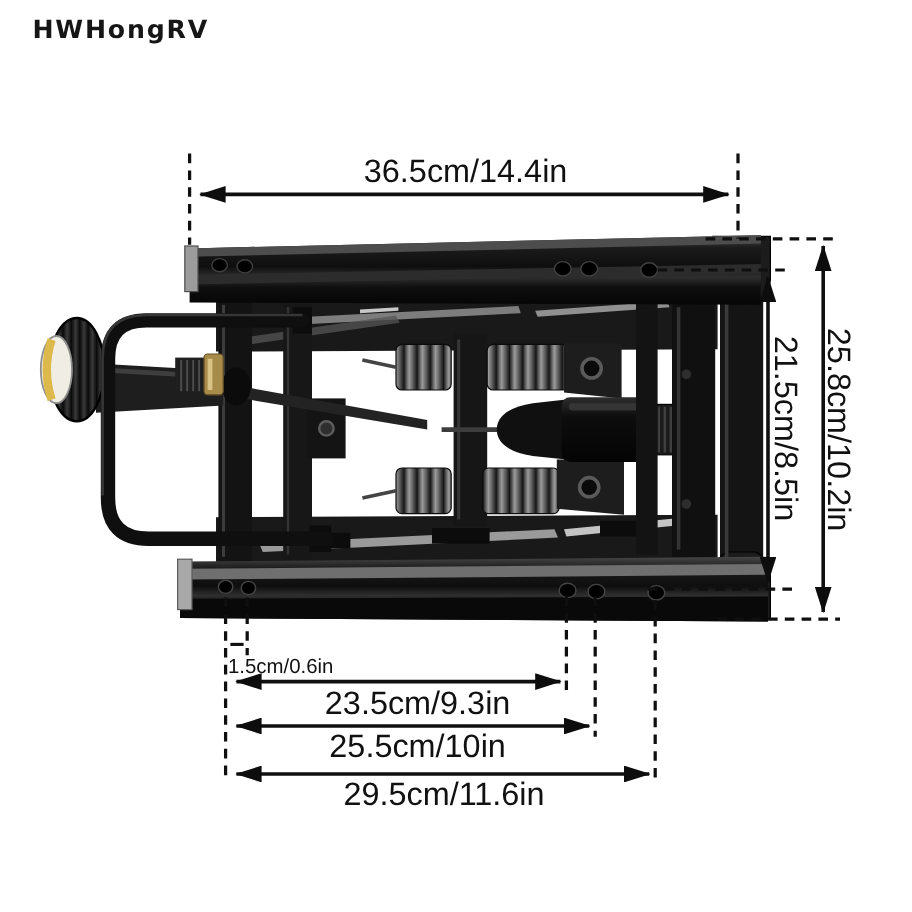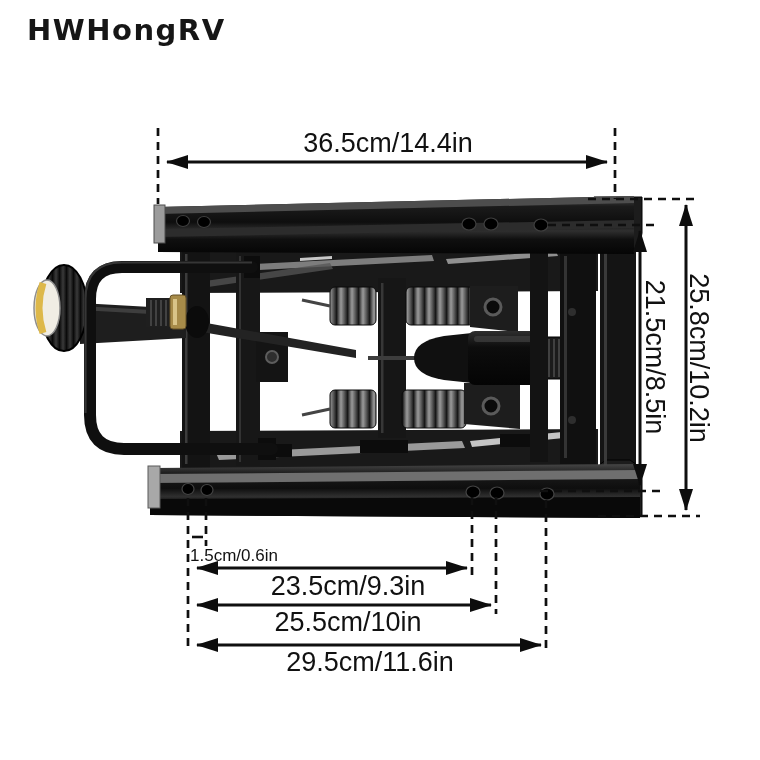--- a/index.html
+++ b/index.html
@@ -1,19 +1,19 @@
 <!DOCTYPE html>
 <html><head>
 <meta charset="utf-8">
 <style>
   html,body{margin:0;padding:0;background:#fff;}
   #canvas{position:relative;width:760px;height:760px;background:#ffffff;overflow:hidden;
           font-family:"Liberation Sans",sans-serif;}
   .logo{position:absolute;left:27px;top:13px;font-family:"DejaVu Sans","Liberation Sans",sans-serif;
-        font-weight:700;font-size:29px;letter-spacing:1.5px;color:#161616;}
+        font-weight:700;font-size:21px;letter-spacing:1.5px;color:#161616;}
   svg{position:absolute;left:0;top:0;}
   .dim-label{font-family:"Liberation Sans",sans-serif;font-size:27px;fill:#111;}
   .dim-label-small{font-family:"Liberation Sans",sans-serif;font-size:17px;fill:#111;}
   .dline{stroke:#0f0f0f;stroke-width:3;}
   .dashline{stroke:#0f0f0f;stroke-width:2.7;stroke-dasharray:8 6;fill:none;}
 </style>
 </head>
 <body>
 
 <div id="canvas">

